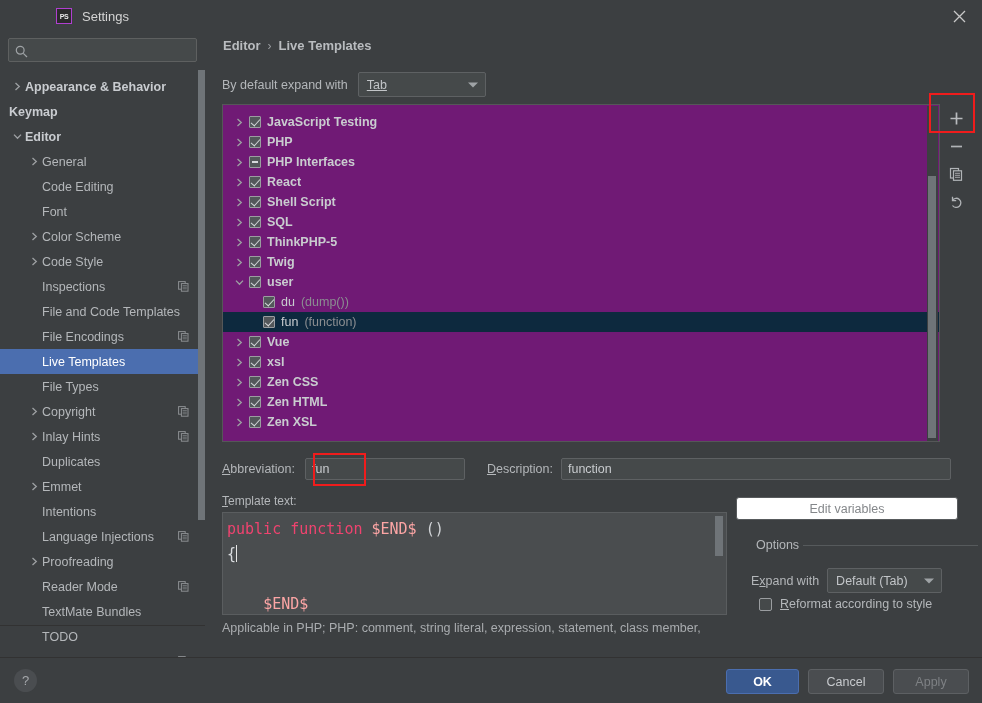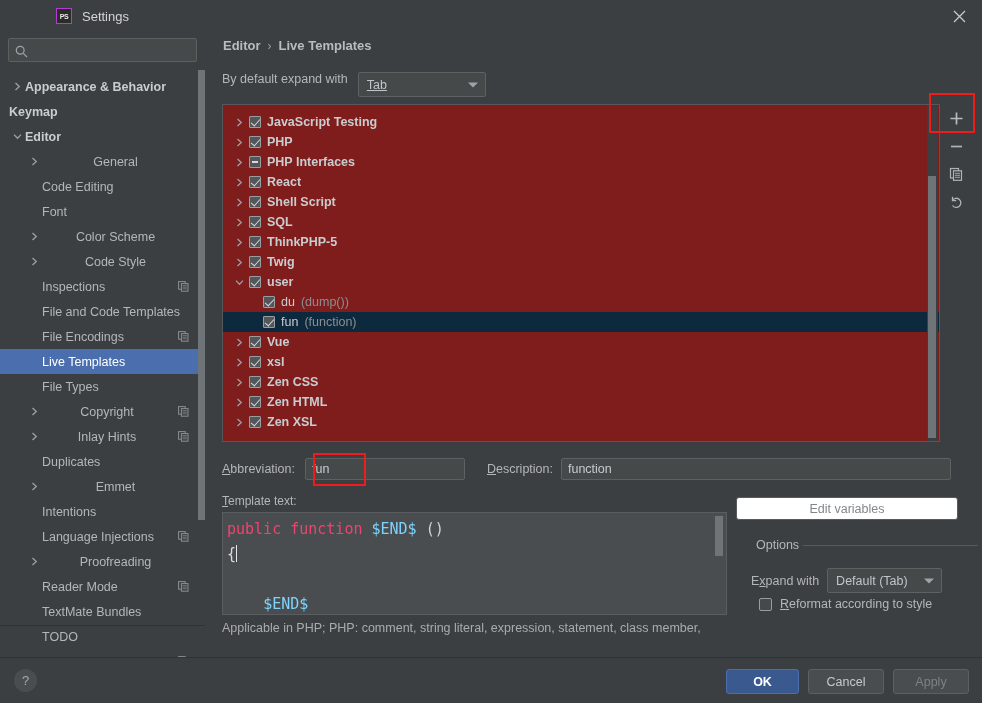--- a/index.html
+++ b/index.html
@@ -88,21 +88,21 @@
   }
   .nav-chevron svg { display:block; }
   .nav-label { flex: 1; overflow: hidden; text-overflow: ellipsis; }
   .copy-badge {
     flex: 0 0 auto; margin-left: 6px;
     width: 11px; height: 11px; opacity: 0.85;
   }
   .copy-badge svg { display:block; }
   
   .lvl0 { padding-left: 9px; }
-  .lvl1 { padding-left: 26px; text-align: center; }
+  .lvl1 { padding-left: 26px; }
   .lvl1-noarrow { padding-left: 42px; }
 
   .sidebar-scrollbar {
     position: absolute; left: 198px; top: 38px;
     width: 7px; height: 450px;
     background: #6f7478;
     border-radius: 0;
   }
   .sidebar-divider {
     position: absolute; left: 0; top: 625px; width: 205px; height: 1px;
@@ -118,21 +118,21 @@
   }
   .breadcrumb {
     position: absolute; left: 18px; top: 6px;
     font-size: 13px; font-weight: bold; color: #b9bcbf;
     display: flex; align-items: center; gap: 7px;
   }
   .breadcrumb .sep { font-weight: normal; color: #9a9da0; font-size: 12px; }
 
   .expand-row {
     position: absolute; left: 17px; top: 40px;
-    display: flex; gap: 10px;
+    display: flex; align-items: center; gap: 10px;
   }
   .expand-row .lbl { font-size: 12.5px; color: #b4b7ba; }
   .combo {
     position: relative;
     height: 25px;
     background: #45494a;
     border: 1px solid #5e6163;
     border-radius: 2px;
     display: flex; align-items: center;
     padding: 0 24px 0 8px;
@@ -145,21 +145,21 @@
     border-left: 5px solid transparent;
     border-right: 5px solid transparent;
     border-top: 5px solid #9fa3a6;
   }
   #expand-combo { width: 128px; text-decoration: underline; }
 
   
   .list-panel {
     position: absolute; left: 222px; top: 104px;
     width: 718px; height: 338px;
-    background: #7f1d1d;
+    background: #701a75;
     border: 1px solid #555758;
     overflow: hidden;
   }
   .list-inner { position: relative; }
   .trow {
     position: relative;
     height: 20px;
     display: flex; align-items: center;
     font-size: 12.5px;
     color: #c3c6c9;
@@ -271,21 +271,21 @@
     background: #4a4d4f;
     border: 1px solid #5a5d5f;
     overflow: hidden;
     font-family: "DejaVu Sans Mono", monospace;
     font-size: 15px;
     line-height: 25px;
     padding: 4px 0 0 4px;
     white-space: pre;
   }
   .kw { color: #ef436f; }
-  .var { color: #7dd3fc; }
+  .var { color: #fca5a5; }
   .paren { color: #d0d3d6; }
   .punc { color: #d8dbde; }
   .caret {
     display: inline-block;
     width: 1px; height: 17px;
     background: #e6e6e6;
     vertical-align: -3px;
   }
   .code-scroll-track {
     position: absolute; right: 1px; top: 1px;

